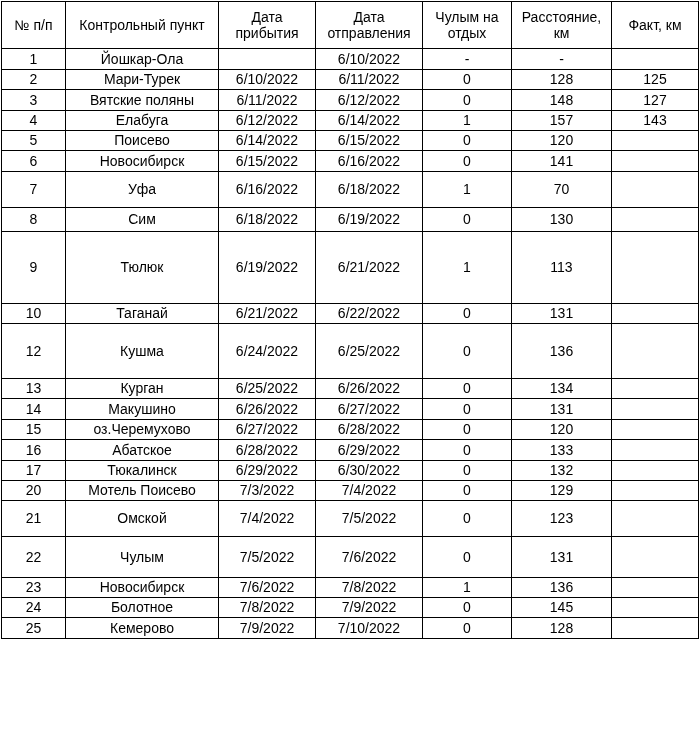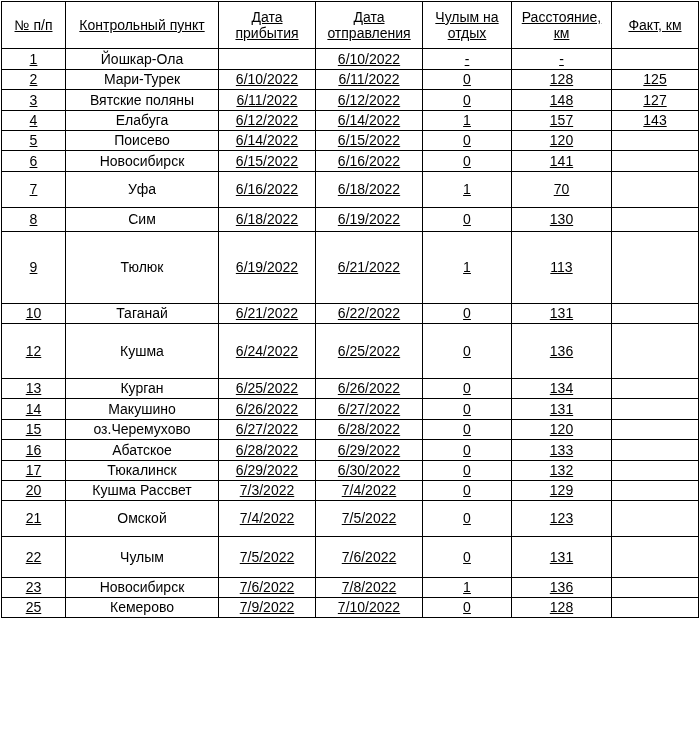--- a/index.html
+++ b/index.html
@@ -13,21 +13,20 @@
   body {
     width: 700px;
     height: 730px;
     overflow: hidden;
   }
   table.itinerary {
     border-collapse: collapse;
     table-layout: fixed;
     margin: 1px 0 2px 1px;
     width: 697px;
-    text-decoration: underline;
   }
   th, td {
     border: 1px solid #000000;
     text-align: center;
     vertical-align: middle;
     font-size: 14px;
     font-weight: normal;
     padding: 0 2px;
     line-height: 1.15;
     overflow: hidden;
@@ -227,21 +226,21 @@
         <td class="col-0"><span class="cell-text">17</span></td>
         <td class="col-1"><span class="cell-text">Тюкалинск</span></td>
         <td class="col-2"><span class="cell-text">6/29/2022</span></td>
         <td class="col-3"><span class="cell-text">6/30/2022</span></td>
         <td class="col-4"><span class="cell-text">0</span></td>
         <td class="col-5"><span class="cell-text">132</span></td>
         <td class="col-6"><span class="cell-text"></span></td>
       </tr>
       <tr>
         <td class="col-0"><span class="cell-text">20</span></td>
-        <td class="col-1"><span class="cell-text">Кушма Рассвет</span></td>
+        <td class="col-1"><span class="cell-text">Мотель Поисево</span></td>
         <td class="col-2"><span class="cell-text">7/3/2022</span></td>
         <td class="col-3"><span class="cell-text">7/4/2022</span></td>
         <td class="col-4"><span class="cell-text">0</span></td>
         <td class="col-5"><span class="cell-text">129</span></td>
         <td class="col-6"><span class="cell-text"></span></td>
       </tr>
       <tr>
         <td class="col-0"><span class="cell-text">21</span></td>
         <td class="col-1"><span class="cell-text">Омской</span></td>
         <td class="col-2"><span class="cell-text">7/4/2022</span></td>
@@ -262,20 +261,29 @@
       <tr>
         <td class="col-0"><span class="cell-text">23</span></td>
         <td class="col-1"><span class="cell-text">Новосибирск</span></td>
         <td class="col-2"><span class="cell-text">7/6/2022</span></td>
         <td class="col-3"><span class="cell-text">7/8/2022</span></td>
         <td class="col-4"><span class="cell-text">1</span></td>
         <td class="col-5"><span class="cell-text">136</span></td>
         <td class="col-6"><span class="cell-text"></span></td>
       </tr>
       <tr>
+        <td class="col-0"><span class="cell-text">24</span></td>
+        <td class="col-1"><span class="cell-text">Болотное</span></td>
+        <td class="col-2"><span class="cell-text">7/8/2022</span></td>
+        <td class="col-3"><span class="cell-text">7/9/2022</span></td>
+        <td class="col-4"><span class="cell-text">0</span></td>
+        <td class="col-5"><span class="cell-text">145</span></td>
+        <td class="col-6"><span class="cell-text"></span></td>
+      </tr>
+      <tr>
         <td class="col-0"><span class="cell-text">25</span></td>
         <td class="col-1"><span class="cell-text">Кемерово</span></td>
         <td class="col-2"><span class="cell-text">7/9/2022</span></td>
         <td class="col-3"><span class="cell-text">7/10/2022</span></td>
         <td class="col-4"><span class="cell-text">0</span></td>
         <td class="col-5"><span class="cell-text">128</span></td>
         <td class="col-6"><span class="cell-text"></span></td>
       </tr>
     </tbody>
 </table>

